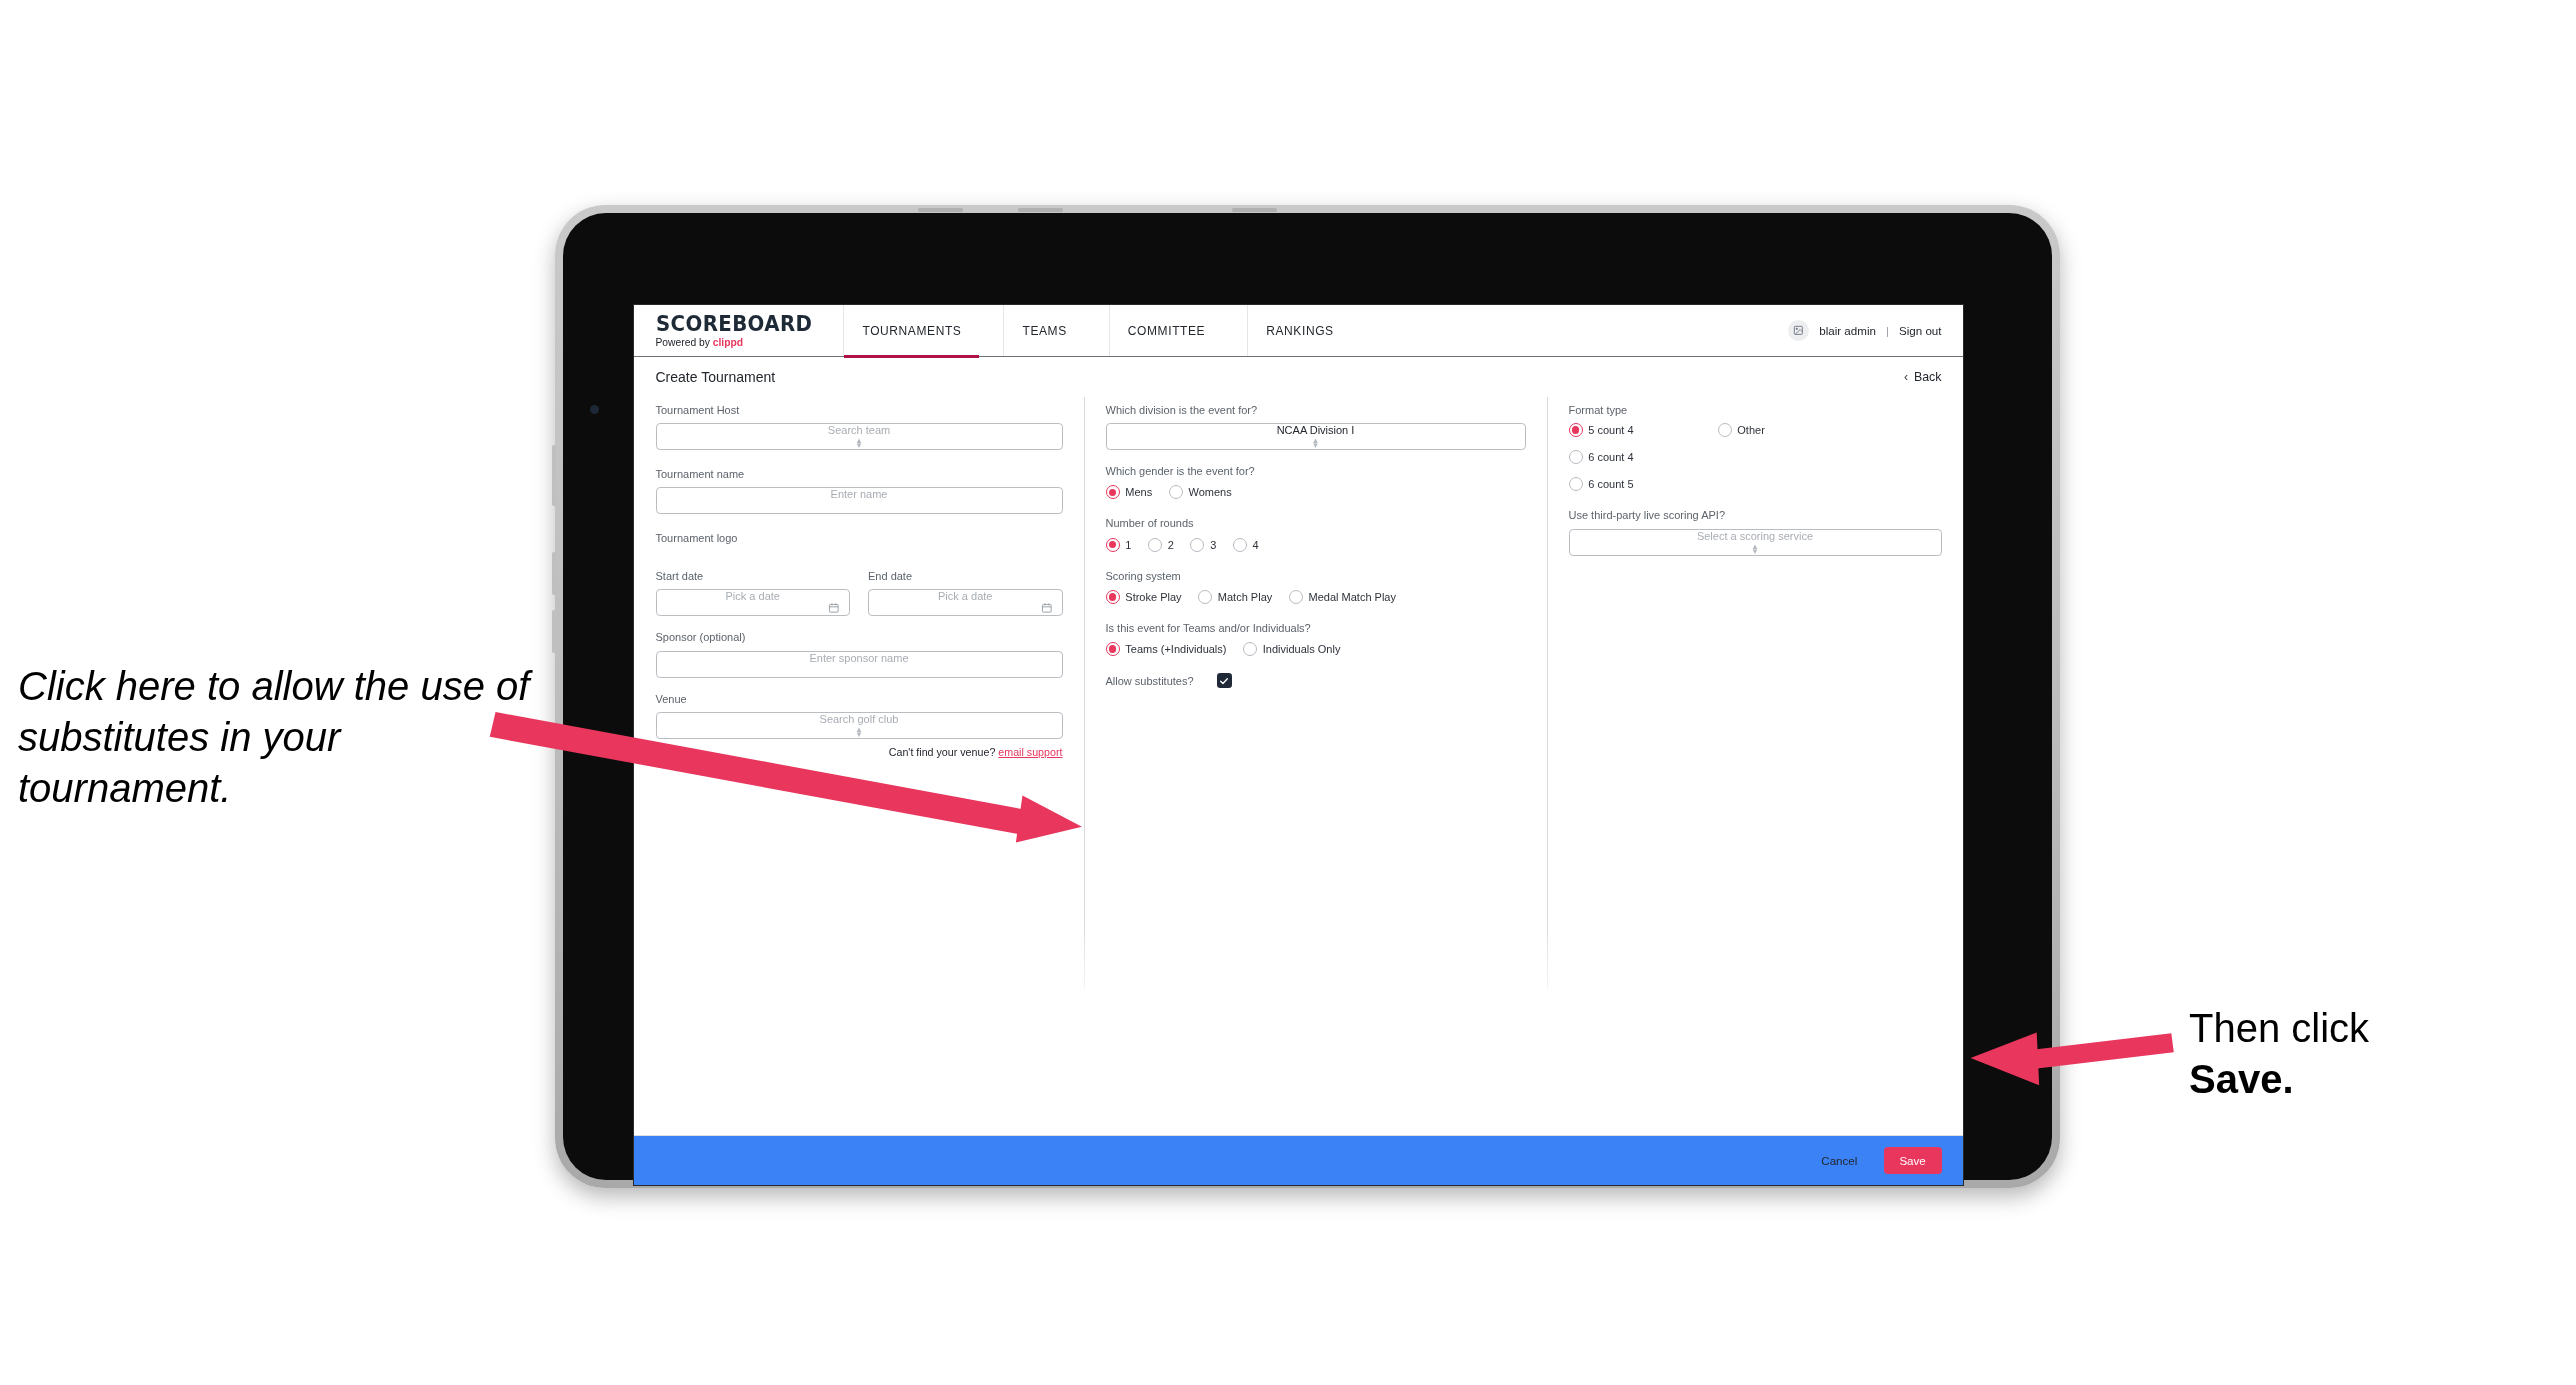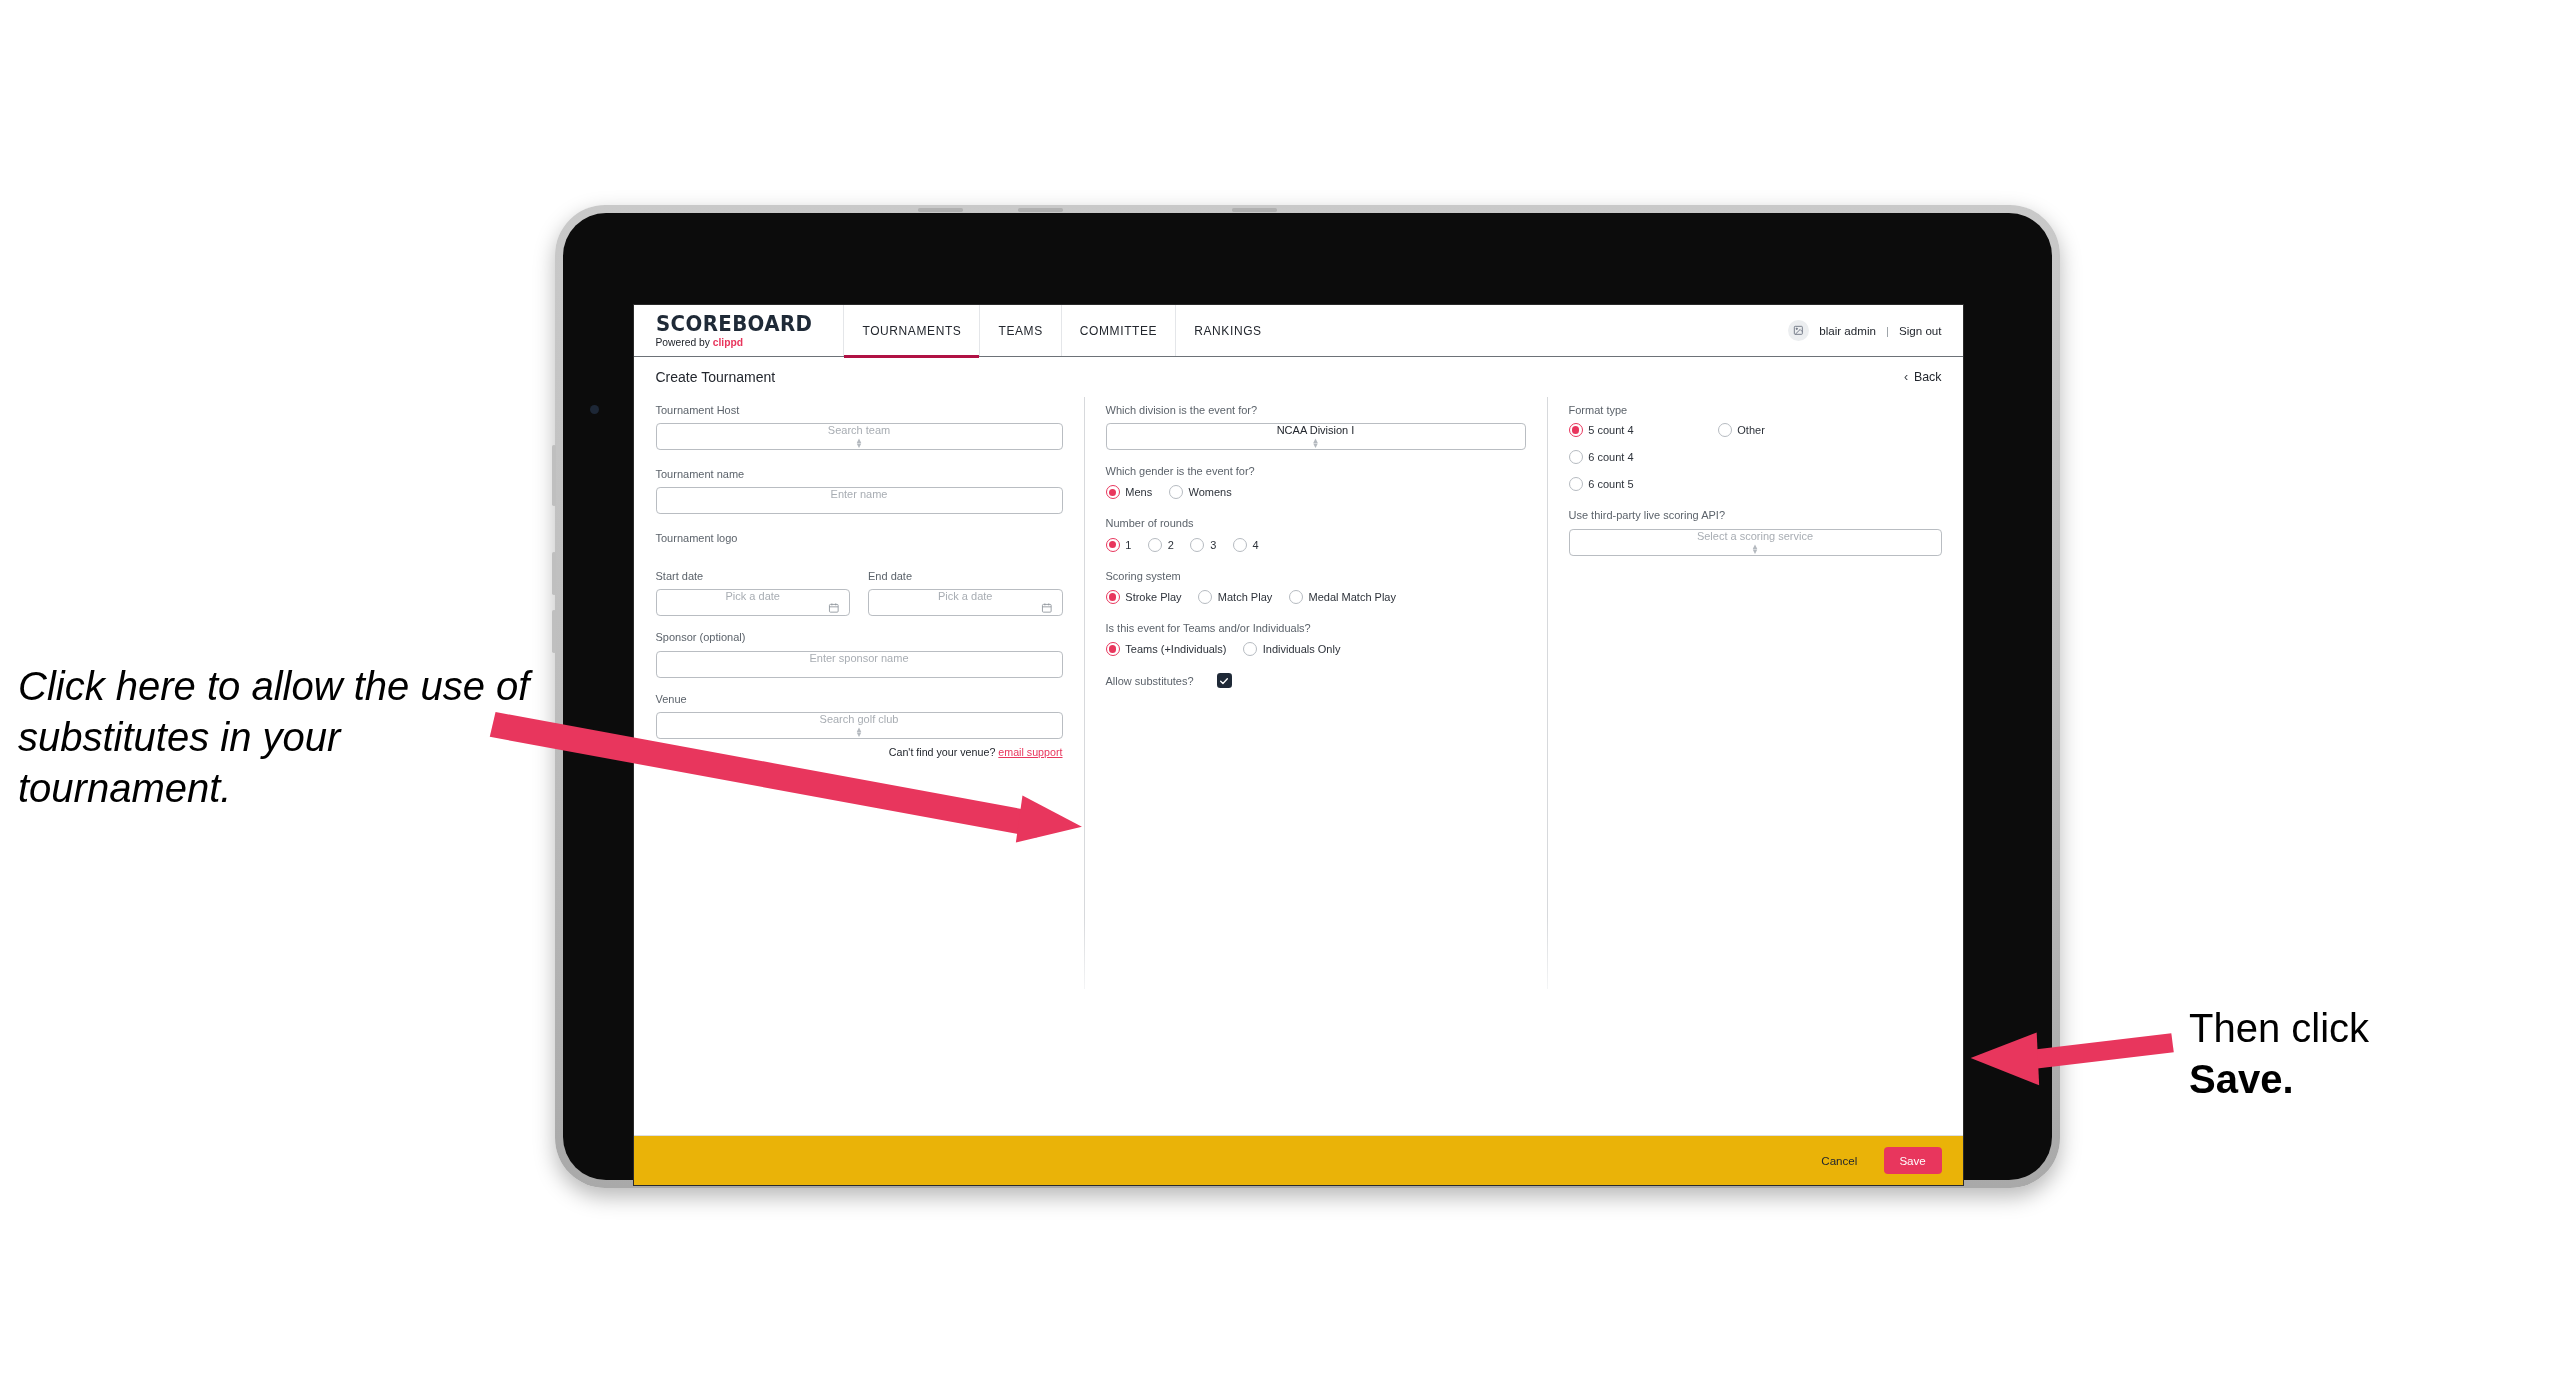--- a/index.html
+++ b/index.html
@@ -60,21 +60,21 @@
 
   .navtab{
     display:flex;align-items:center;justify-content:center;
     padding:0 18px;font-size:12px;letter-spacing:0.6px;
     color:#23272e;cursor:pointer;position:relative;
     border-left:0.8px solid #e4e6e9;
   }
   .navtab.active:after{
     content:"";position:absolute;left:0;right:0;bottom:-1.7px;height:2.5px;background:#b01144;
   }
-  #nav{display:flex;}
+  #nav{display:flex;gap:24px;}
   #header-right{
     margin-left:auto;display:flex;align-items:center;
     padding-right:21.5px;gap:10px;font-size:11.6px;color:#23272e;
   }
   #avatar{
     width:21.5px;height:21.5px;border-radius:50%;background:#eceef0;
     display:flex;align-items:center;justify-content:center;
   }
   #avatar svg{width:10.7px;height:10.7px;}
   .divider-pipe{color:#9aa0a6;}
@@ -168,21 +168,21 @@
   #sub-check svg{width:10px;height:10px;}
 
   
   #format-grid{display:flex;}
   #format-col-a{width:149px;display:flex;flex-direction:column;gap:13.2px;}
   #format-col-b{display:flex;flex-direction:column;}
 
   
   #app-footer{
     position:absolute;left:0;right:0;bottom:0;height:50px;
-    border-top:0.8px solid #dddfe2;background:#eab308;
+    border-top:0.8px solid #dddfe2;background:#3b82f6;
     display:flex;align-items:center;justify-content:flex-end;
     gap:18px;padding-right:21.5px;box-sizing:border-box;
   }
   #cancel-btn{font-size:11.6px;color:#23272e;cursor:pointer;padding:5px 8.3px;}
   #save-btn{
     background:#e8365d;color:#fff;font-size:11.6px;
     padding:6.6px 15.7px;border-radius:4.1px;cursor:pointer;
   }
 
   

